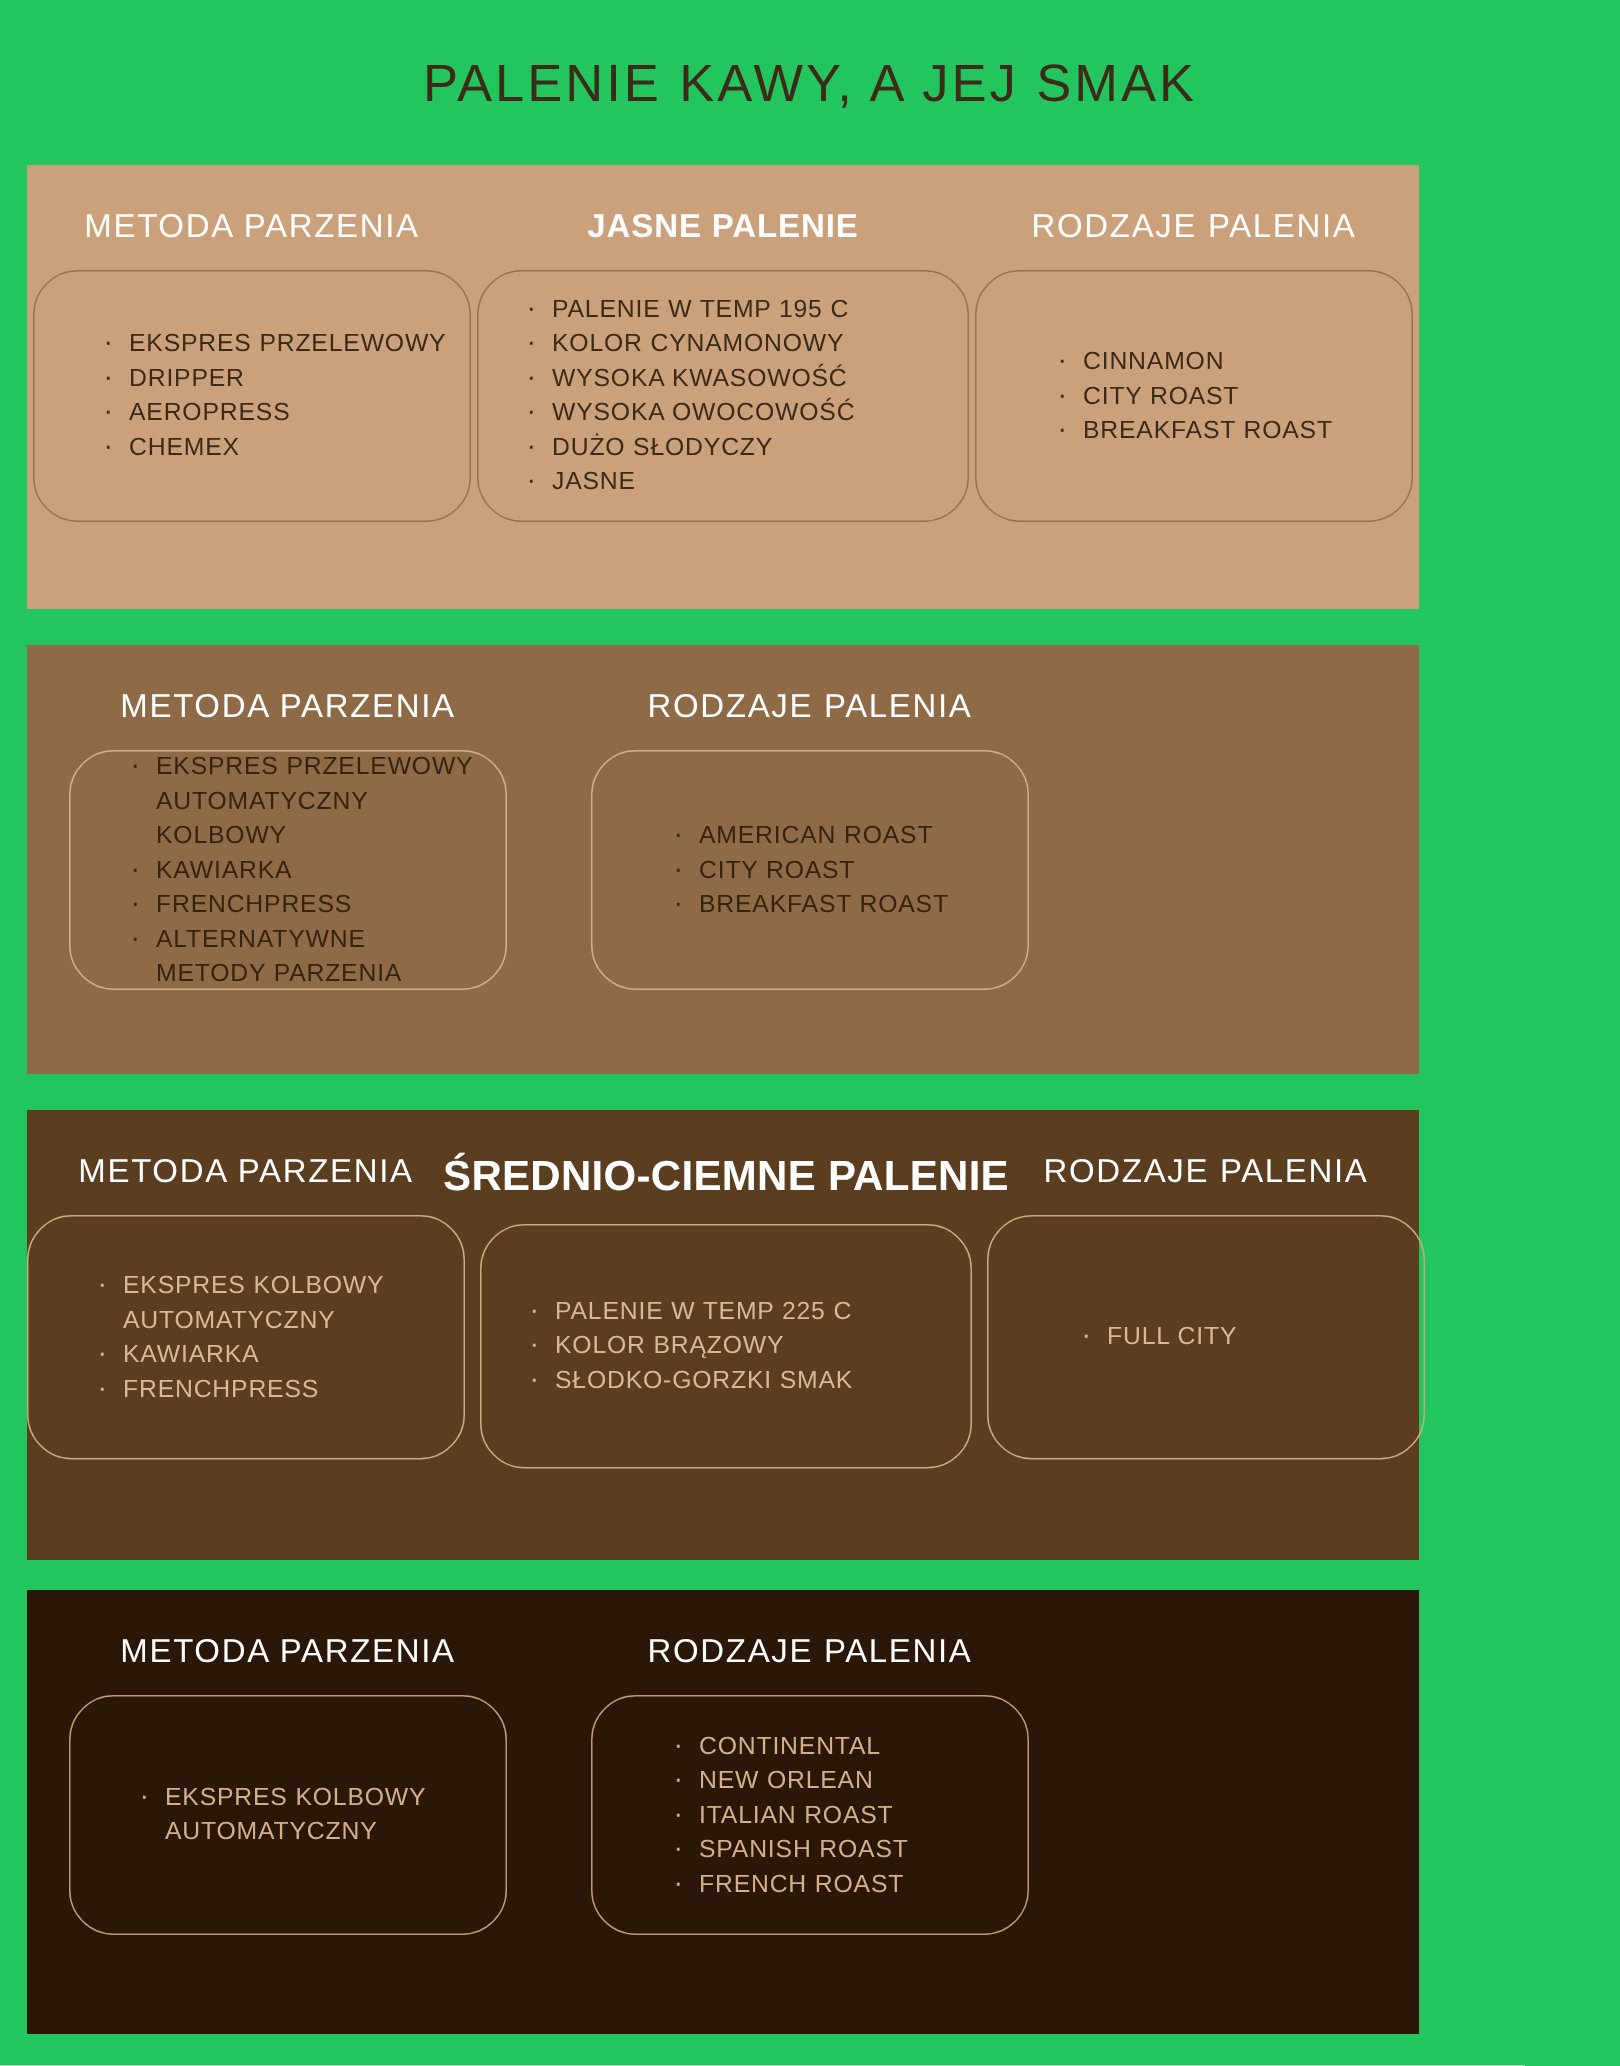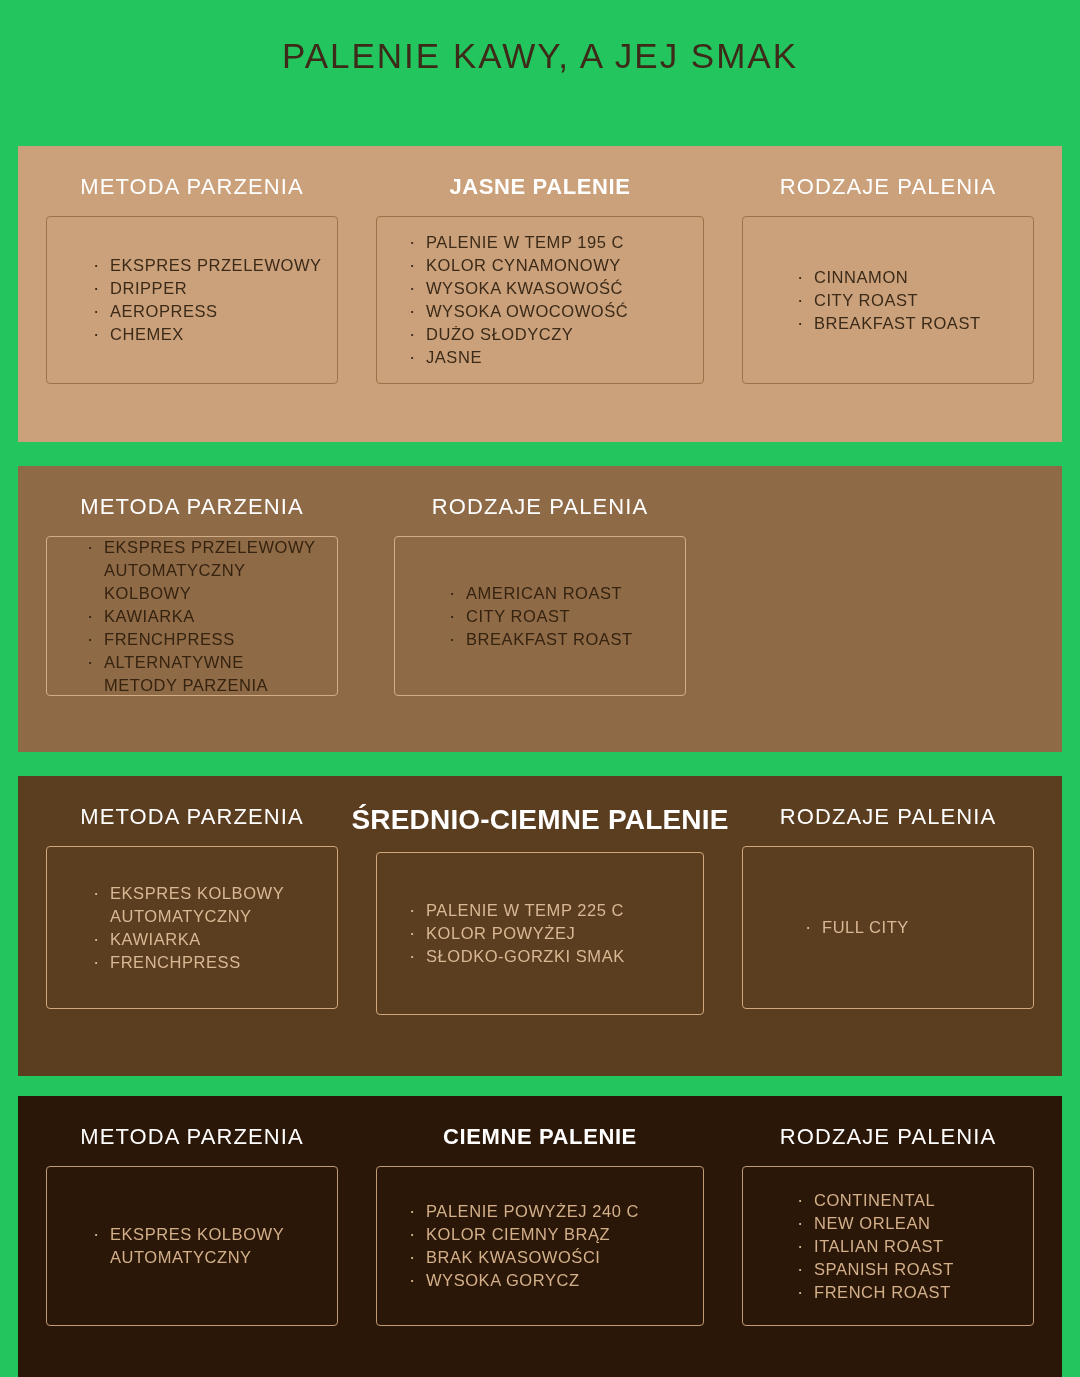--- a/index.html
+++ b/index.html
@@ -30,23 +30,22 @@
     letter-spacing: 2.0px;
     color: #3d2a18;
     font-weight: 400;
     white-space: nowrap;
   }
 
   
   .band {
     position: absolute;
     left: 18px;
-    width: 1044px;
+    width: 928px;
     display: block;
-    margin-top: 36px;
   }
 
   .band-1 { top: 110px;  height: 296px; background: #cba17b; }
   .band-2 { top: 430px;  height: 286px; background: #8f6a47; }
   .band-3 { top: 740px;  height: 300px; background: #5b3d20; }
   .band-4 { top: 1060px; height: 296px; background: #2b1708; }
 
   .band-inner {
     position: relative;
     width: 100%;
@@ -88,21 +87,21 @@
   .col-heading.wide {
     font-size: 28px;
     letter-spacing: 0.2px;
   }
 
   
   .card {
     position: relative;
     margin-top: 16px;
     width: 292px;
-    border-radius: 4px;
+    border-radius: 30px;
     border: 1.6px solid rgba(0,0,0,0.30);
     display: flex;
     align-items: center;
     justify-content: flex-end;
   }
 
   .band-1 .card { height: 168px; border-color: #9c7349; }
   .band-2 .card { height: 160px; border-color: #d2ae88; }
   .band-3 .card { height: 163px; border-color: #d0a87c; }
   .band-4 .card { height: 160px; border-color: #c09a72; }
@@ -236,21 +235,21 @@
             <li>KAWIARKA</li>
             <li>FRENCHPRESS</li>
           </ul>
         </div>
       </div>
       <div class="col col-2">
         <div class="col-heading strong wide">ŚREDNIO-CIEMNE PALENIE</div>
         <div class="card card-2wide">
           <ul class="bullets bl-pad-b">
             <li>PALENIE W TEMP 225 C</li>
-            <li>KOLOR POWYŻEJ</li>
+            <li>KOLOR BRĄZOWY</li>
             <li>SŁODKO-GORZKI SMAK</li>
           </ul>
         </div>
       </div>
       <div class="col col-3">
         <div class="col-heading">RODZAJE PALENIA</div>
         <div class="card">
           <ul class="bullets bl-pad-e">
             <li>FULL CITY</li>
           </ul>
@@ -260,31 +259,20 @@
   </section>
 
   <section class="band band-4">
     <div class="band-inner">
       <div class="col col-1">
         <div class="col-heading">METODA PARZENIA</div>
         <div class="card">
           <ul class="bullets bl-pad-a">
             <li>EKSPRES KOLBOWY
 AUTOMATYCZNY</li>
-          </ul>
-        </div>
-      </div>
-      <div class="col col-2">
-        <div class="col-heading strong">CIEMNE PALENIE</div>
-        <div class="card card-2wide">
-          <ul class="bullets bl-pad-b">
-            <li>PALENIE POWYŻEJ 240 C</li>
-            <li>KOLOR CIEMNY BRĄZ</li>
-            <li>BRAK KWASOWOŚCI</li>
-            <li>WYSOKA GORYCZ</li>
           </ul>
         </div>
       </div>
       <div class="col col-3">
         <div class="col-heading">RODZAJE PALENIA</div>
         <div class="card">
           <ul class="bullets bl-pad-c">
             <li>CONTINENTAL</li>
             <li>NEW ORLEAN</li>
             <li>ITALIAN ROAST</li>

